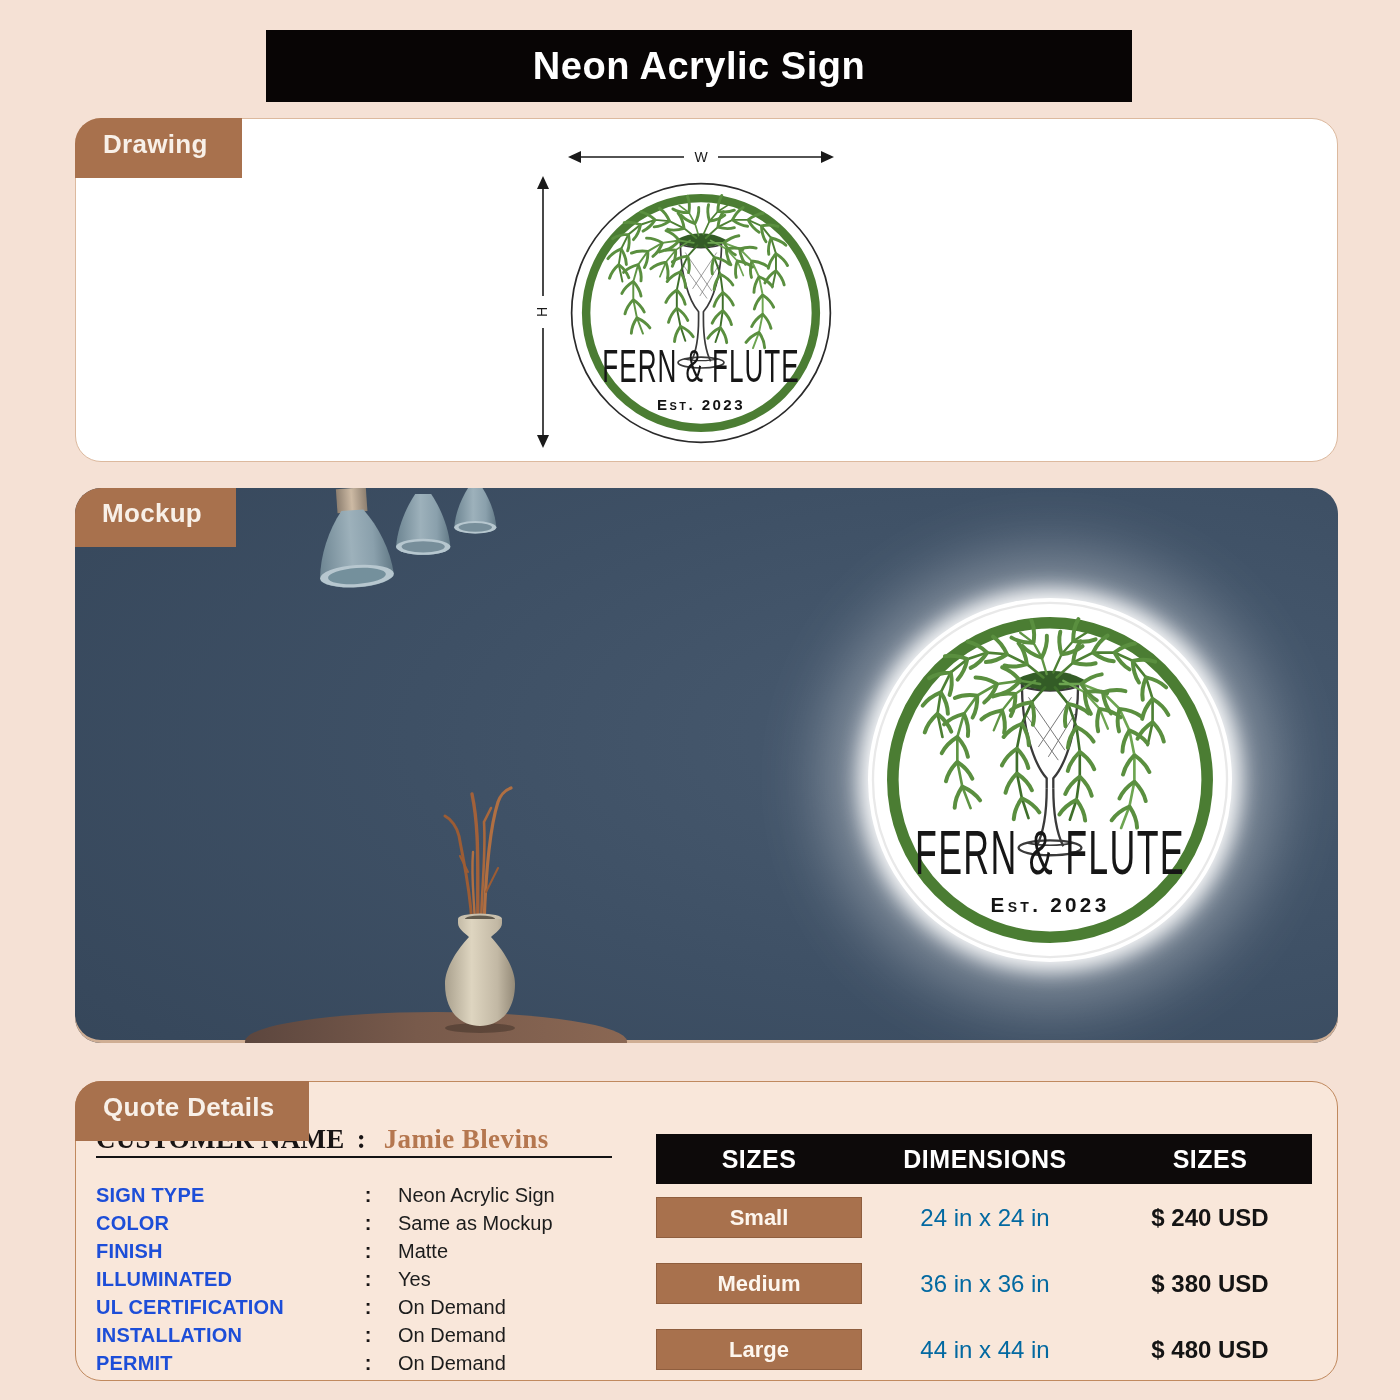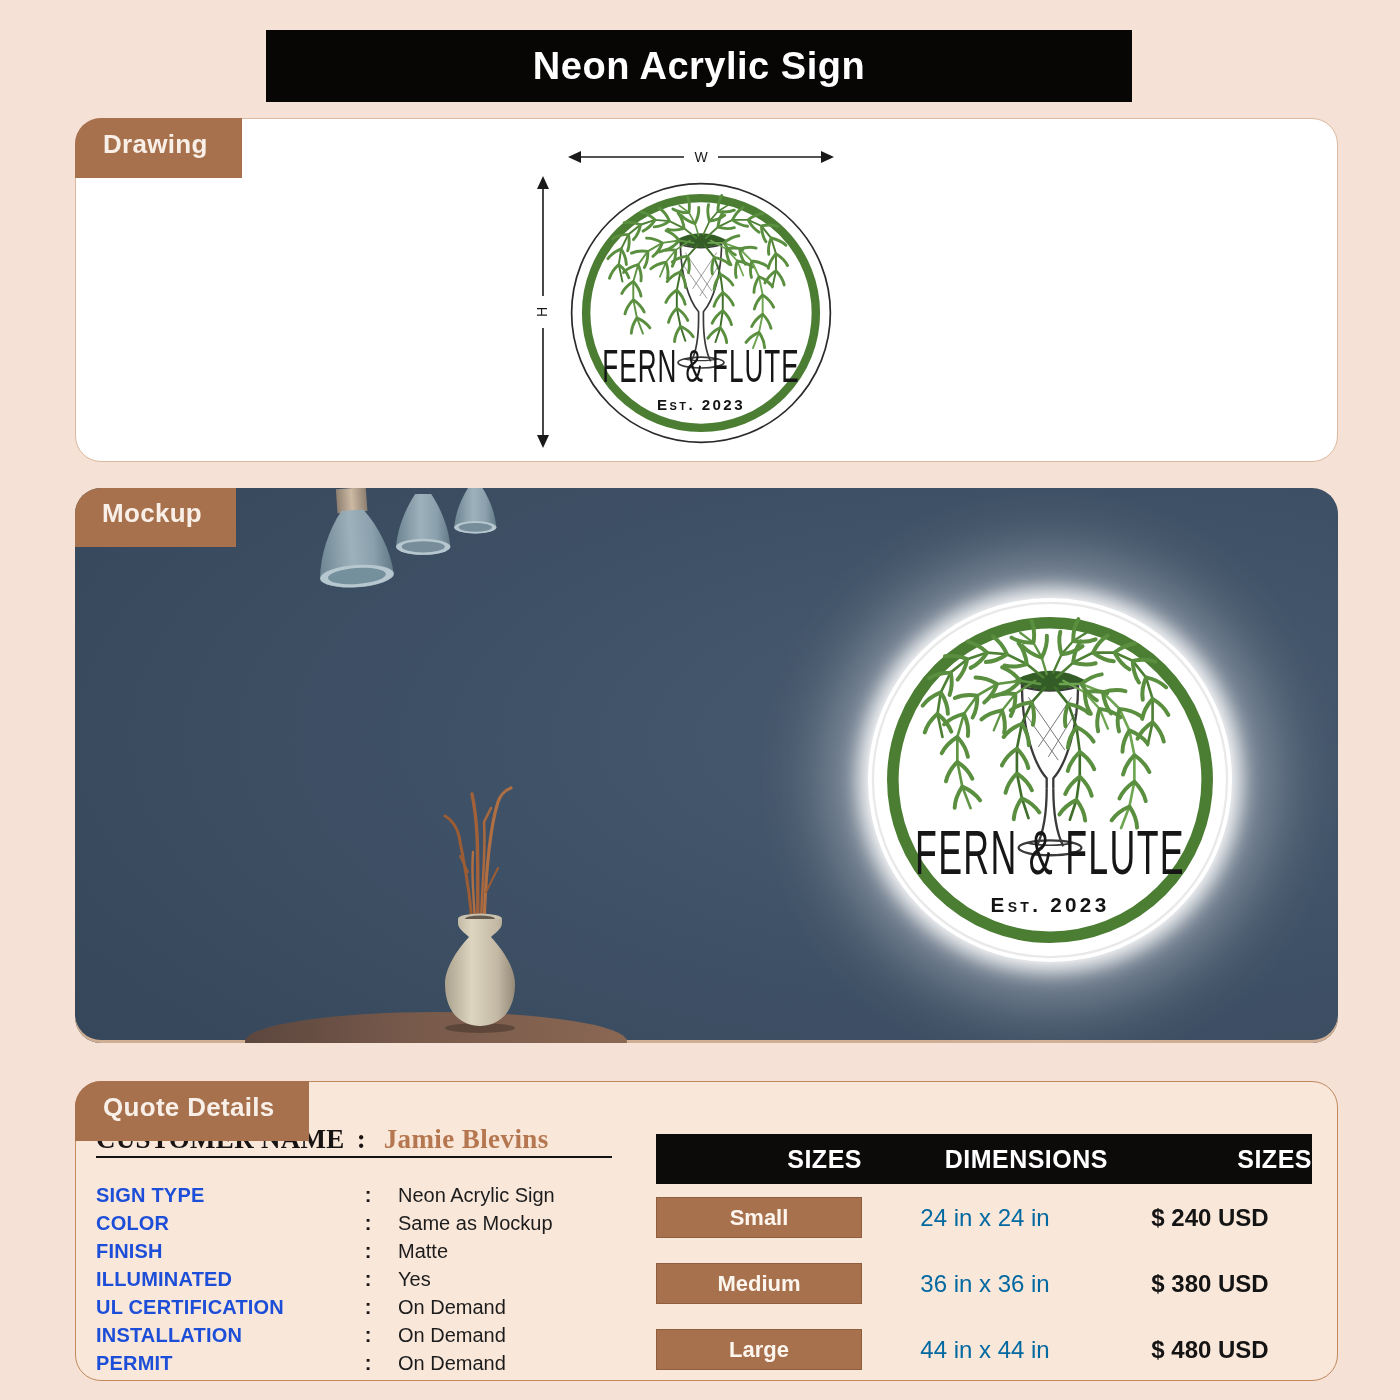--- a/index.html
+++ b/index.html
@@ -57,21 +57,21 @@
   .details { position:absolute; left:20px; top:102px; display:flex; flex-direction:column; gap:5px; }
   .detail-row { display:flex; align-items:baseline; line-height:23px; }
   .detail-label { width:258px; font-size:20px; font-weight:700; color:#1d4ed8; letter-spacing:.2px; }
   .detail-colon { width:28px; font-size:20px; font-weight:700; color:#181414; text-align:center; }
   .detail-value { font-size:20px; color:#1c1c1c; margin-left:16px; }
 
   
   .pricing { position:absolute; left:580px; top:52px; width:656px; }
   .pricing-header { display:grid; grid-template-columns:206px 246px 204px; background:#0d0a0a;
     height:50px; align-items:center; }
-  .pricing-header div { color:#ffffff; font-size:25px; font-weight:700; text-align:right; letter-spacing:.5px; }
+  .pricing-header div { color:#ffffff; font-size:25px; font-weight:700; text-align:center; letter-spacing:.5px; }
   .pricing-rows { margin-top:13px; display:flex; flex-direction:column; gap:25px; }
   .pricing-row { display:grid; grid-template-columns:206px 246px 204px; align-items:center; height:41px; }
   .size-button { background:#a8714d; border:1px solid #8f5e3e; height:41px; display:flex;
     align-items:center; justify-content:center; color:#fdf6ee; font-size:22px; font-weight:700; cursor:pointer; }
   .dim-cell { text-align:center; font-size:24px; color:#0369a1; }
   .price-cell { text-align:center; font-size:24px; font-weight:700; color:#141414; }
 </style>
 </head>
 <body>
 

